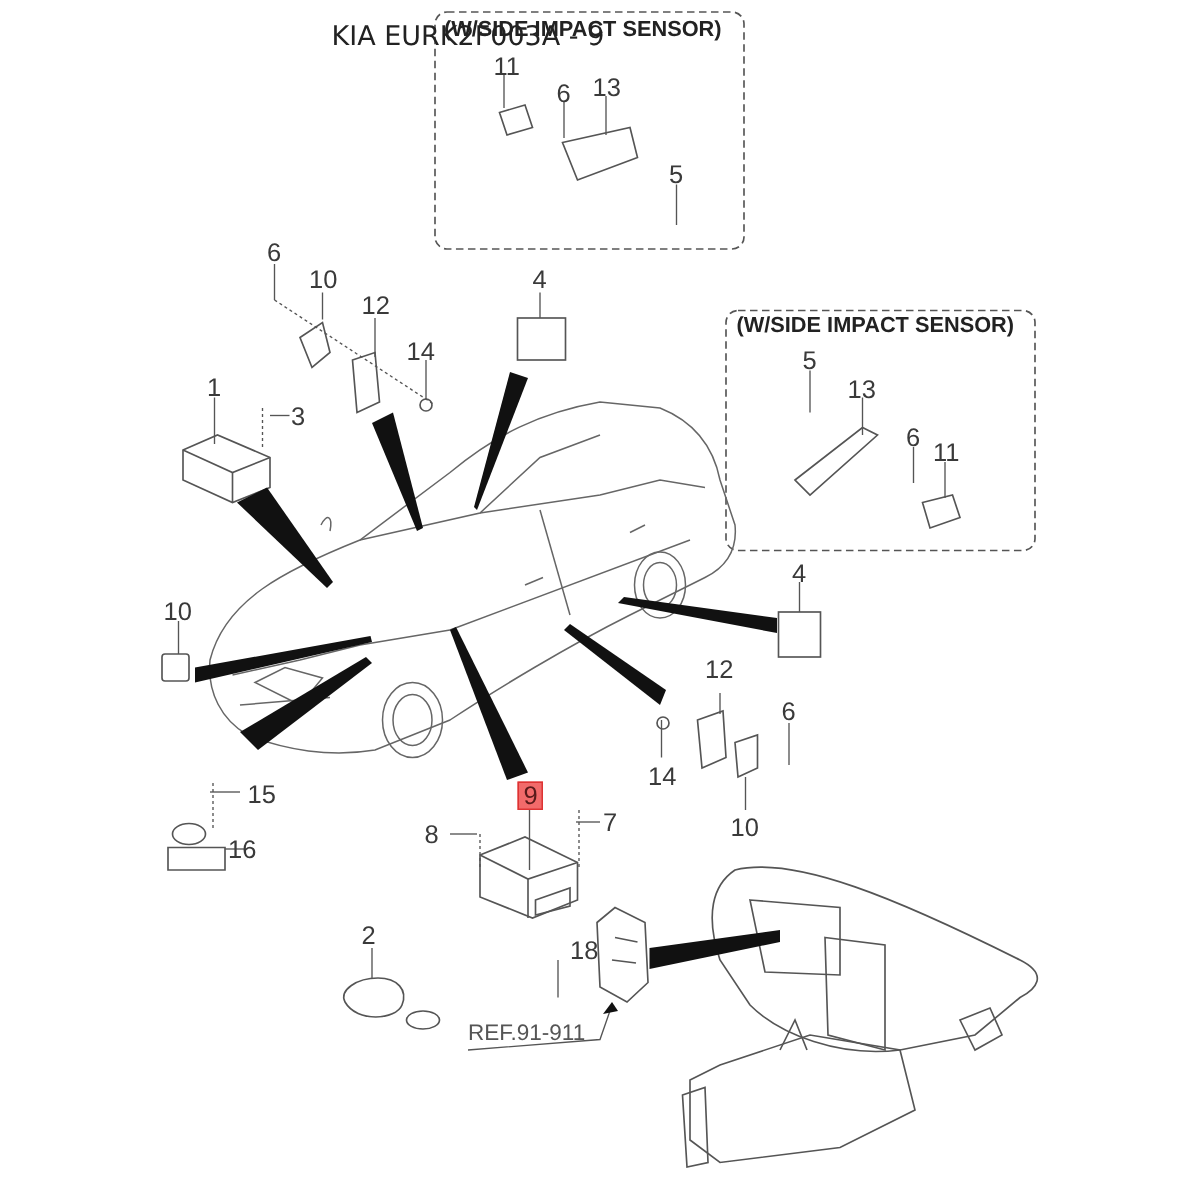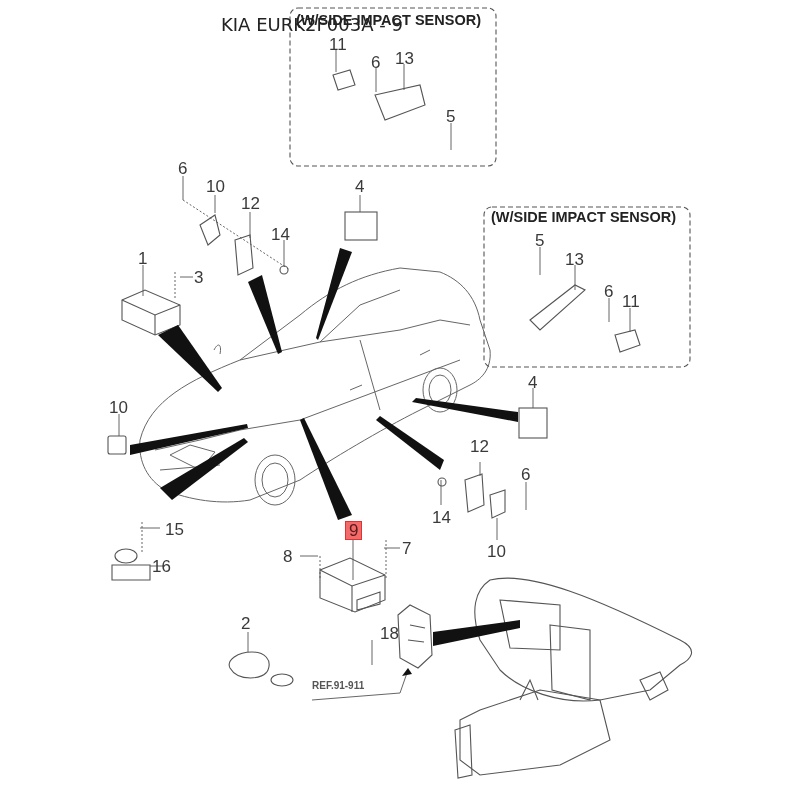--- a/index.html
+++ b/index.html
@@ -4,21 +4,21 @@
 <style>
   html, body { margin: 0; padding: 0; background: #ffffff; }
   body { width: 800px; height: 800px; position: relative; overflow: hidden;
          font-family: "Liberation Sans", sans-serif; color: #333; }
   #diagram { position: absolute; left: 0; top: 0; width: 800px; height: 800px; }
   .lbl { position: absolute; font-family: "Liberation Sans", sans-serif; font-size: 17px;
          color: #3a3a3a; line-height: 1; white-space: nowrap; }
   .doc-id { position: absolute; left: 221px; top: 14px; font-size: 18px; color: #222;
             font-family: "DejaVu Sans", sans-serif; }
   .highlight { background: #f26a6a; border: 1px solid #d33; color: #5a1a1a; padding: 0 3px; }
-  .ref { position: absolute; left: 312px; top: 680px; font-weight: bold; font-size: 10px; color: #555; }
+  .ref { position: absolute; left: 312px; top: 680px; font-weight: normal; font-size: 15px; color: #555; }
   .box-title { position: absolute; font-weight: bold; font-size: 14.5px; color: #222; text-align: center; }
 </style>
 </head>
 <body>
 
 <svg id="diagram" viewBox="0 0 800 800" xmlns="http://www.w3.org/2000/svg">
   <g fill="none" stroke="#555" stroke-width="1.1">
 
     <rect x="290" y="8" width="206" height="158" rx="8" stroke-dasharray="5,3"></rect>
     <rect x="484" y="207" width="206" height="160" rx="8" stroke-dasharray="5,3"></rect>

